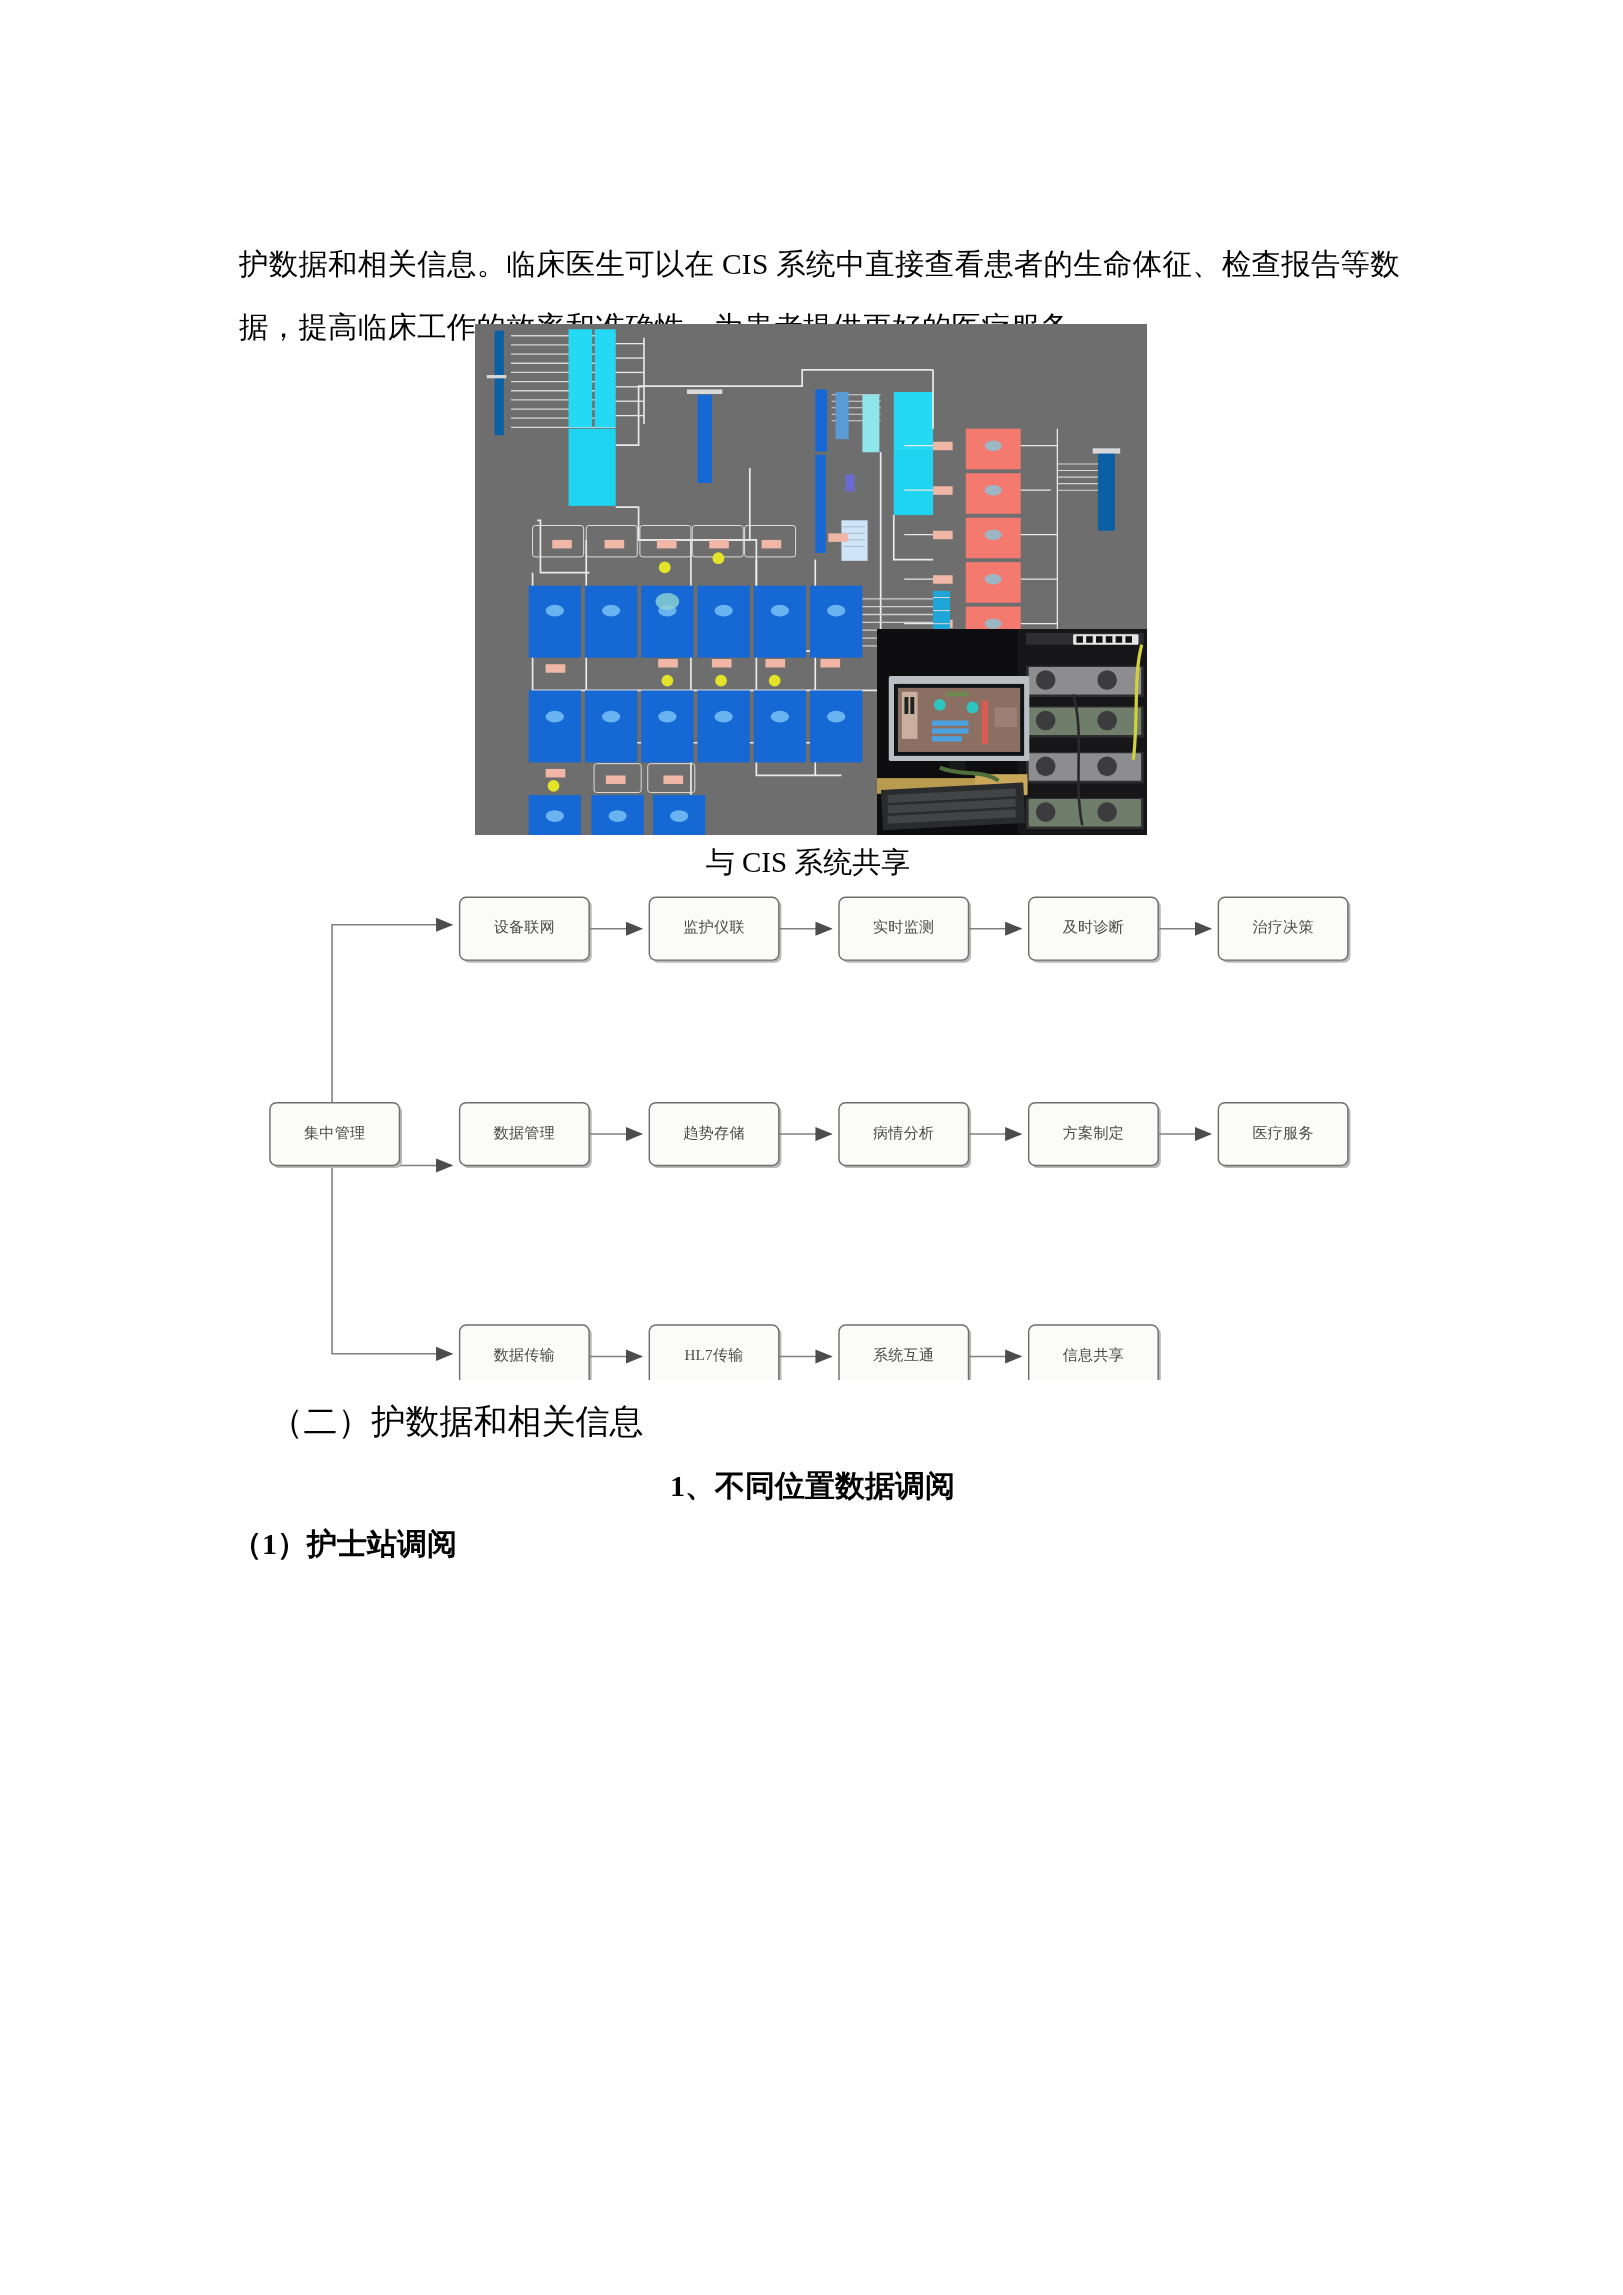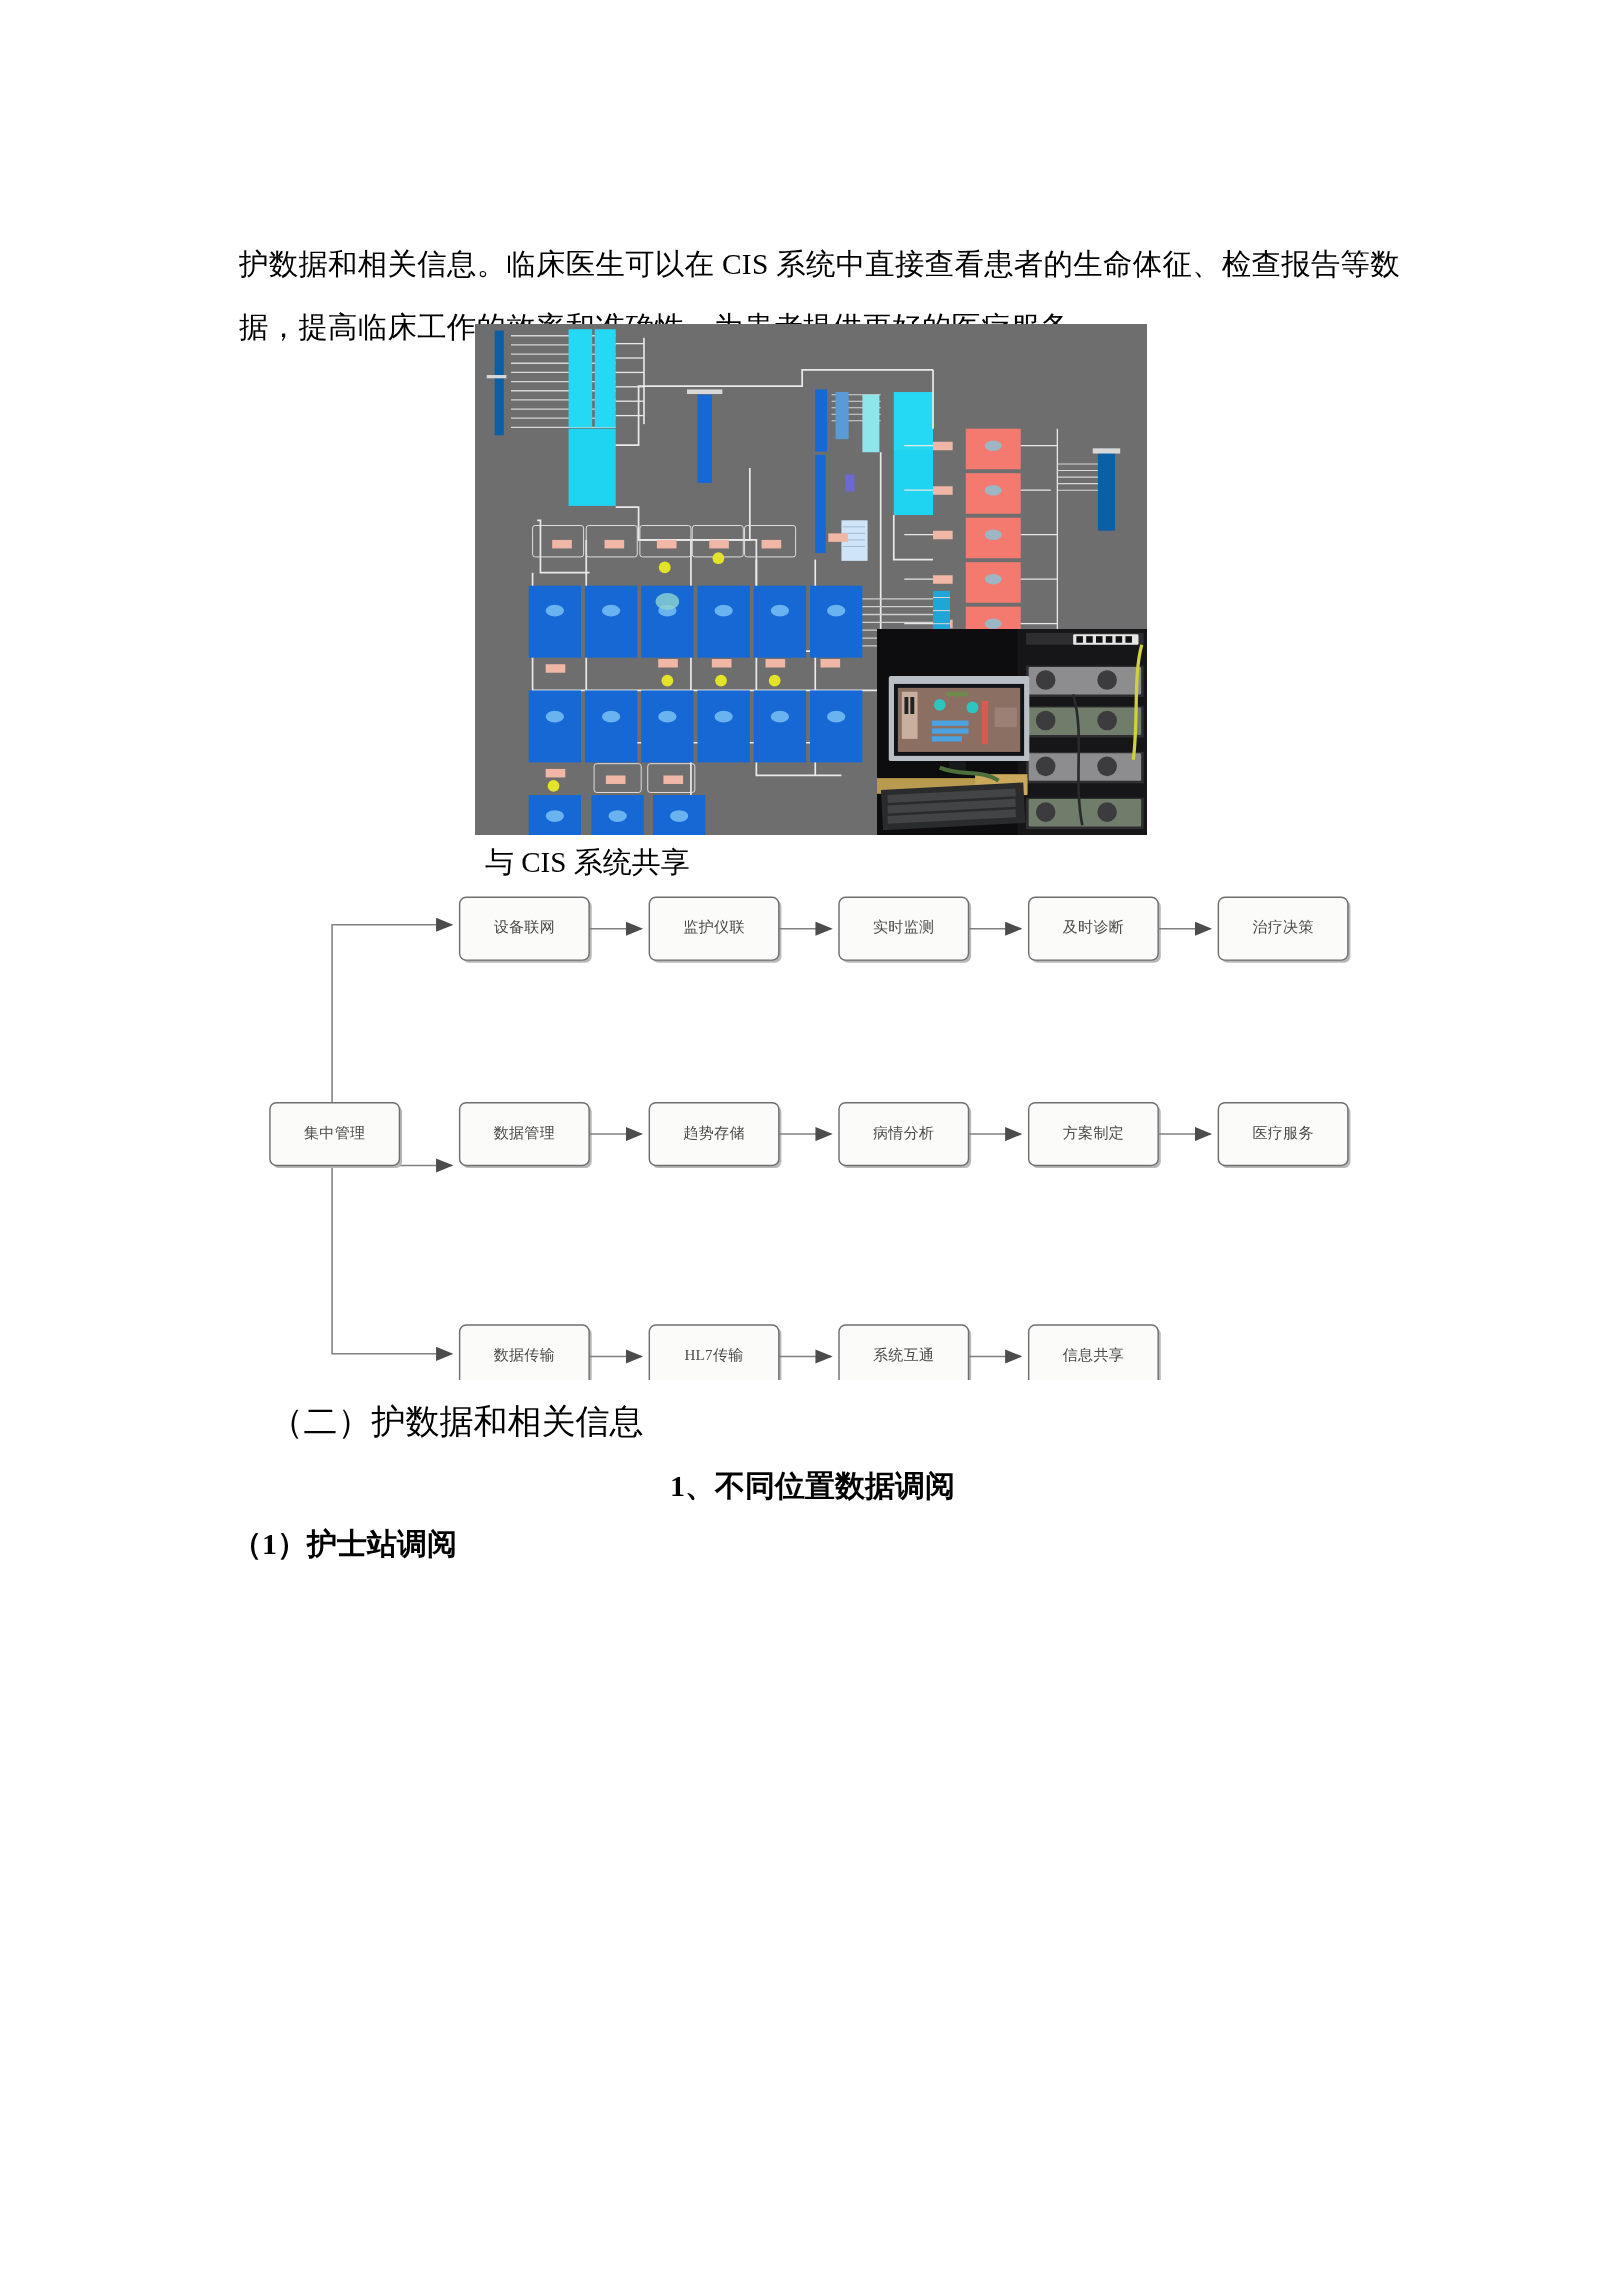--- a/index.html
+++ b/index.html
@@ -59,24 +59,24 @@
     top: 305px;
     width: 270px;
     height: 206px;
     overflow: hidden;
     background: #0b0b0d;
   }
   .photo-overlay svg { display: block; width: 100%; height: 100%; }
 
   .fig-caption {
     position: absolute;
-    left: 485px;
+    left: 472px;
     top: 843px;
     width: 672px;
-    text-align: left;
+    text-align: center;
     font-size: 29px;
     line-height: 39px;
     font-family: "Liberation Serif", "DejaVu Serif", serif;
   }
 
   
   .flowchart {
     position: absolute;
     left: 232px;
     top: 896px;

